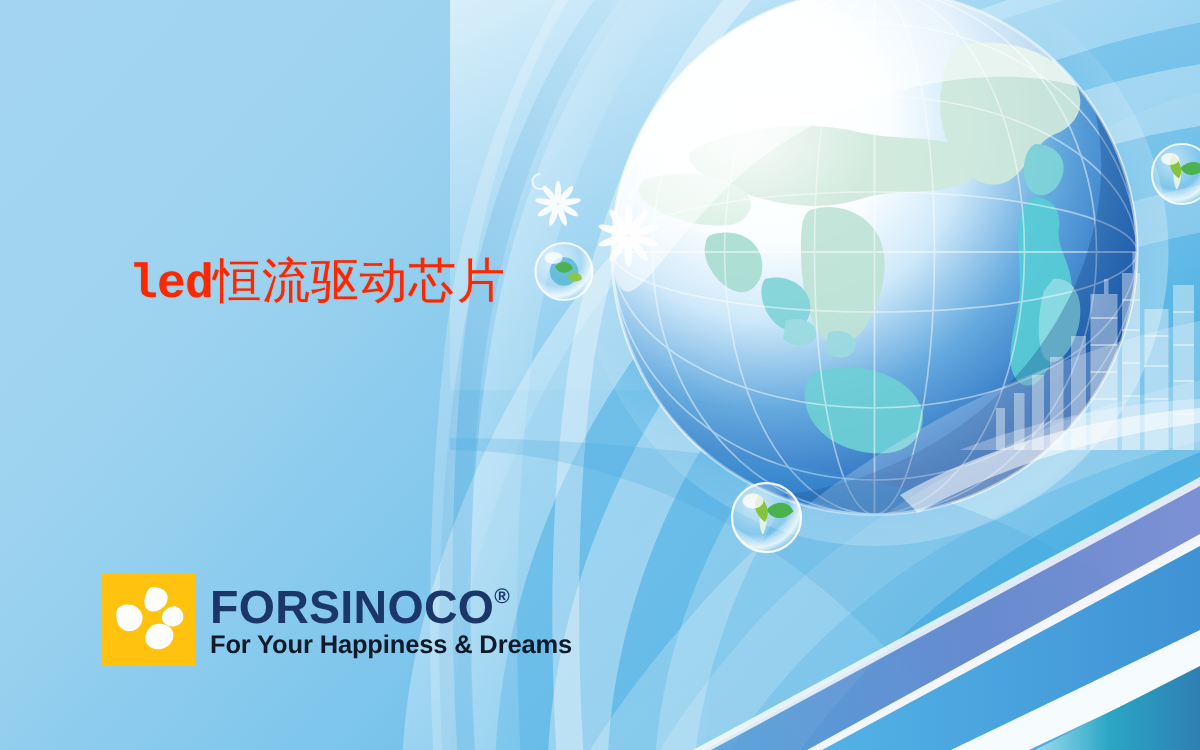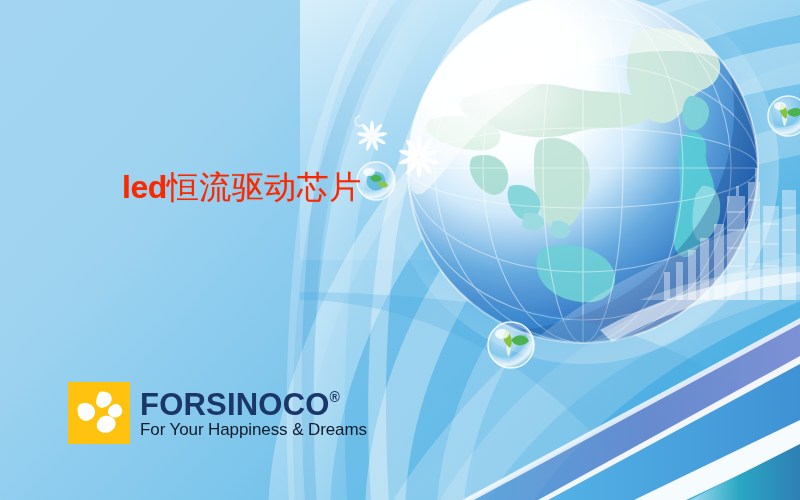--- a/index.html
+++ b/index.html
@@ -36,24 +36,23 @@
   .headline-line {
     font-size: 32px;
     font-weight: 400;
     letter-spacing: .5px;
     color: #fa2800;
     font-family: "Liberation Serif", serif;
   }
   .headline-line.l1 { padding-left: 0px; }
   .headline-line.l2 { padding-left: 14px; margin-top: 18px; }
   .latin-run {
-    font-family: Liberation Sans, sans-serif;
+    font-family: Liberation Mono, monospace;
     font-weight: 700;
     letter-spacing: -0.5px;
-    margin-left: 36px;
   }
 
   
   .logo-lockup {
     position: absolute;
     left: 68px;
     top: 382px;
     z-index: 40;
     display: flex;
     align-items: center;
@@ -85,21 +84,21 @@
   }
   .logo-reg {
     font-size: 14px;
     font-weight: 700;
     color: #1b3668;
     line-height: 1;
     margin-top: 1px;
   }
   .logo-tagline {
     font-size: 17px;
-    font-weight: 400;
+    font-weight: 700;
     color: #101a2b;
     letter-spacing: -0.1px;
     margin-top: 1px;
     line-height: 1;
   }
 </style>
 </head>
 <body>
 
 <div id="stage">

